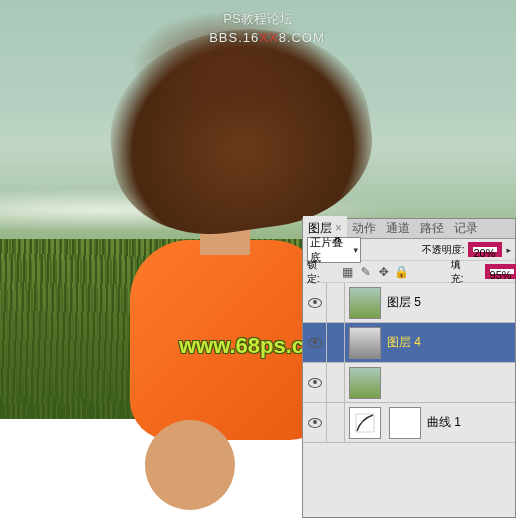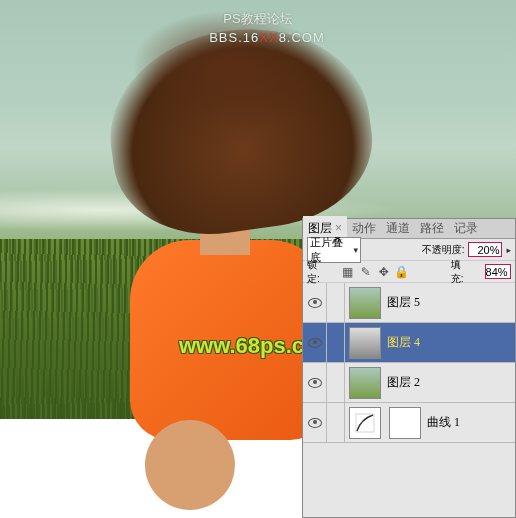--- a/index.html
+++ b/index.html
@@ -145,28 +145,27 @@
   height: 16px;
   display: flex;
   align-items: center;
   justify-content: space-between;
   font-size: 11px;
 }
 .chev { font-size: 9px; color: #333; }
 .field-label { font-size: 10px; }
 .num-input {
   background: #fff;
-  border: 1px solid #be185d;
+  border: 5px solid #be185d;
   width: 34px;
   height: 15px;
   font-size: 11px;
   text-align: right;
   padding: 0 2px 0 0;
   display: flex;
-  align-items: center;
   justify-content: flex-end;
 }
 .tiny-btn {
   font-size: 9px;
   color: #333;
 }
 .lock-row { gap: 21px; }
 .lock-icons { display: flex; gap: 4px; }
 .lock-icons span { width: 14px; text-align: center; color: #555; }
 .layers-list {
@@ -200,21 +199,21 @@
   margin: 0 4px;
   border: 1px solid #888;
   background: linear-gradient(to bottom, #a9c8b8 0%, #7a9e4a 100%);
   position: relative;
   flex-shrink: 0;
 }
 .thumb.bw { background: linear-gradient(to bottom, #ddd 0%, #888 100%); }
 .thumb.adj { background: #fff; display:flex; align-items:center; justify-content:center; }
 .thumb.adj svg { width: 20px; height: 20px; }
 .thumb.mask { background: #fff; }
-.layer-name { flex: 1; padding-left: 2px; white-space: nowrap; overflow: hidden; font-family: Liberation Serif, serif; }
+.layer-name { flex: 1; padding-left: 2px; white-space: nowrap; overflow: hidden; }
 .spacer { flex: 1; }
 </style>
 </head>
 <body>
 
 <div class="canvas">
   <div class="sky-clouds"></div>
   <div class="grass"></div>
   <div class="figure">
     <div class="torso"></div>
@@ -261,21 +260,21 @@
     <span class="field-label">锁定:</span>
     <div class="lock-icons">
       <span>▦</span>
       <span>✎</span>
       <span>✥</span>
       <span>🔒</span>
     </div>
     <div class="spacer"></div>
     <span class="field-label">填充:</span>
     <div class="num-input">
-      <span>84%</span>
+      <span>95%</span>
     </div>
     <span class="tiny-btn">▸</span>
   </div>
 
   <div class="layers-list">
 
     <div class="layer-row">
       <div class="vis-col">
           <div class="eye"></div>
         </div>
@@ -293,21 +292,20 @@
       <div class="layer-name">图层 4</div>
     </div>
 
 
     <div class="layer-row">
       <div class="vis-col">
           <div class="eye"></div>
         </div>
       <div class="link-col"></div>
       <div class="thumb"></div>
-      <div class="layer-name">图层 2</div>
     </div>
 
     <div class="layer-row">
       <div class="vis-col">
           <div class="eye"></div>
         </div>
       <div class="link-col"></div>
       <div class="thumb adj">
         <svg viewBox="0 0 20 20">
             <path d="M2 18 Q6 6 18 2" stroke="#333" fill="none" stroke-width="1.5"></path>

